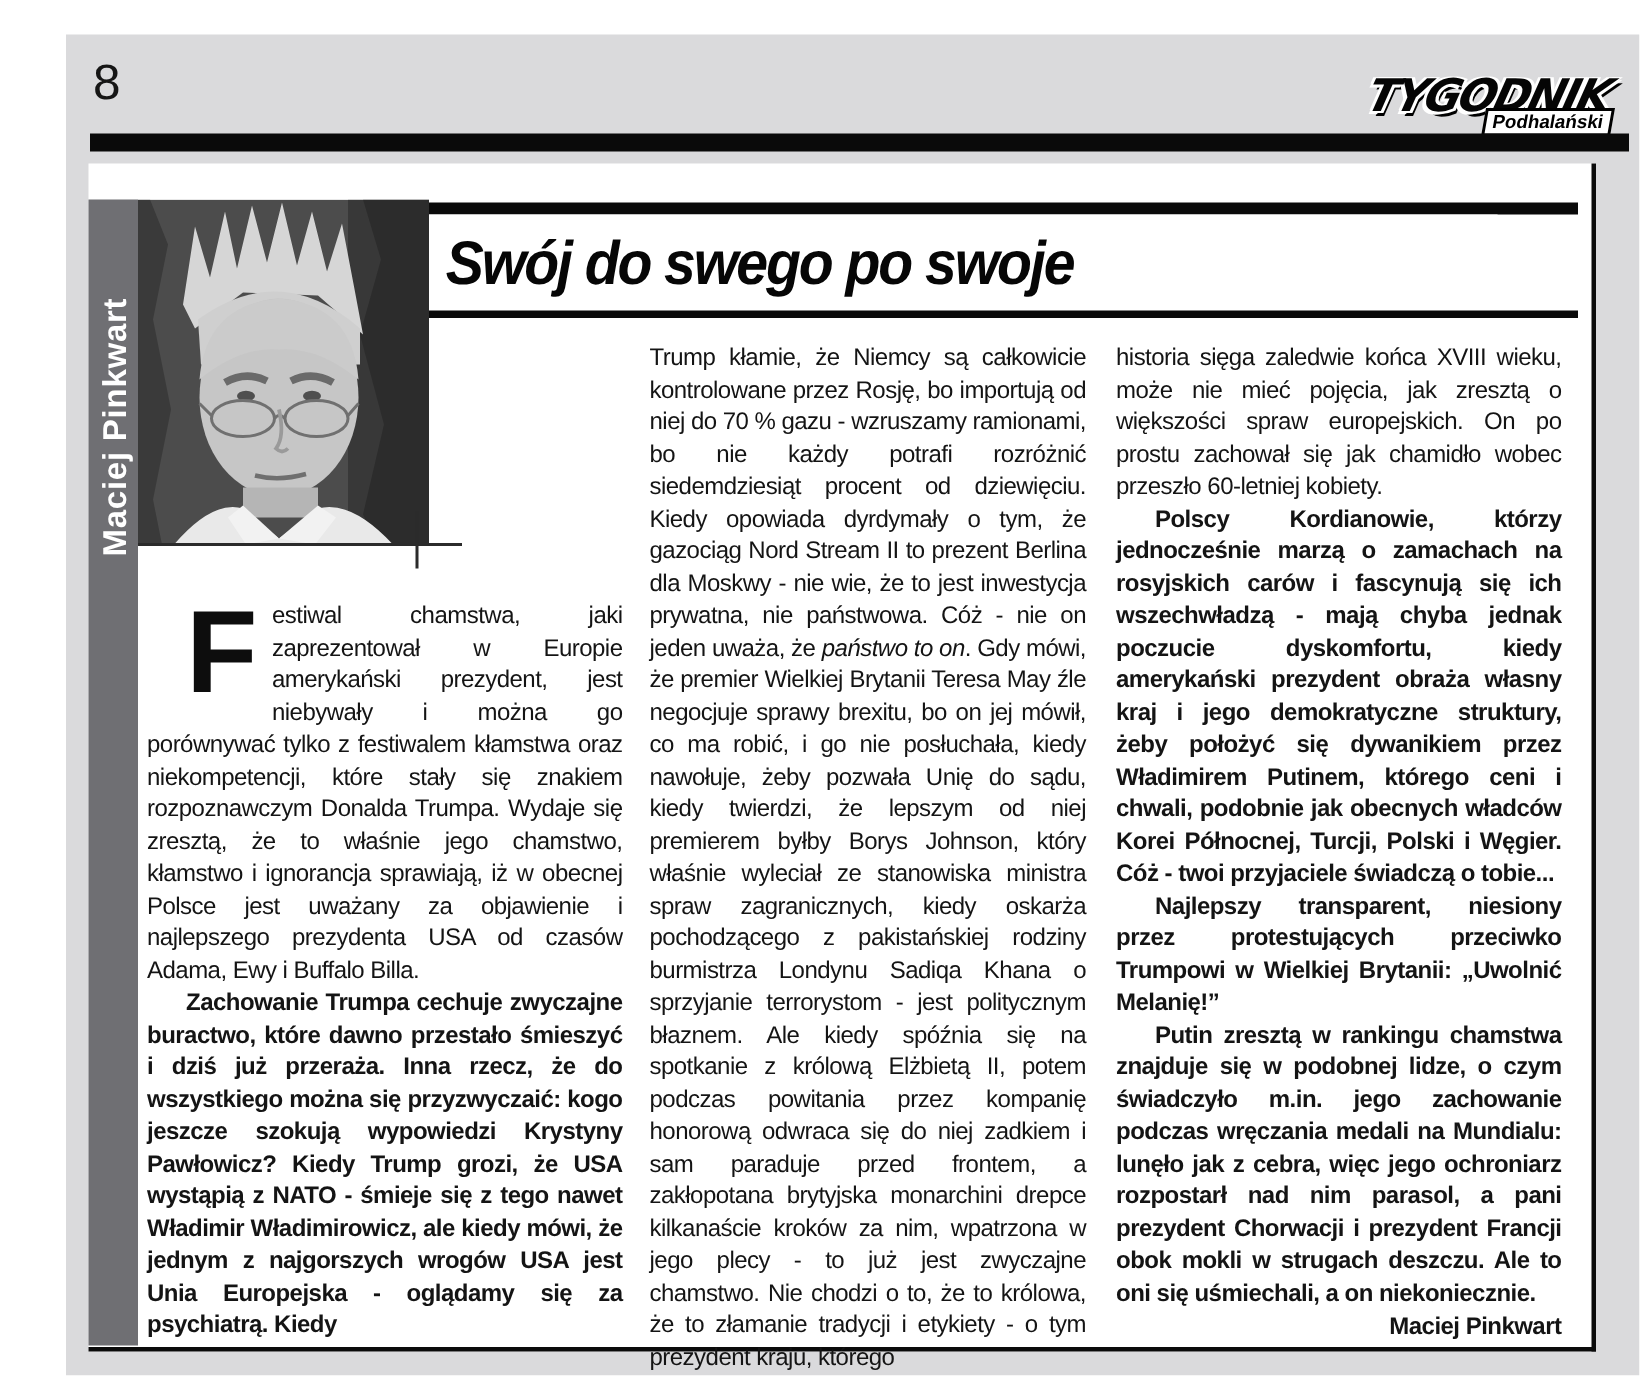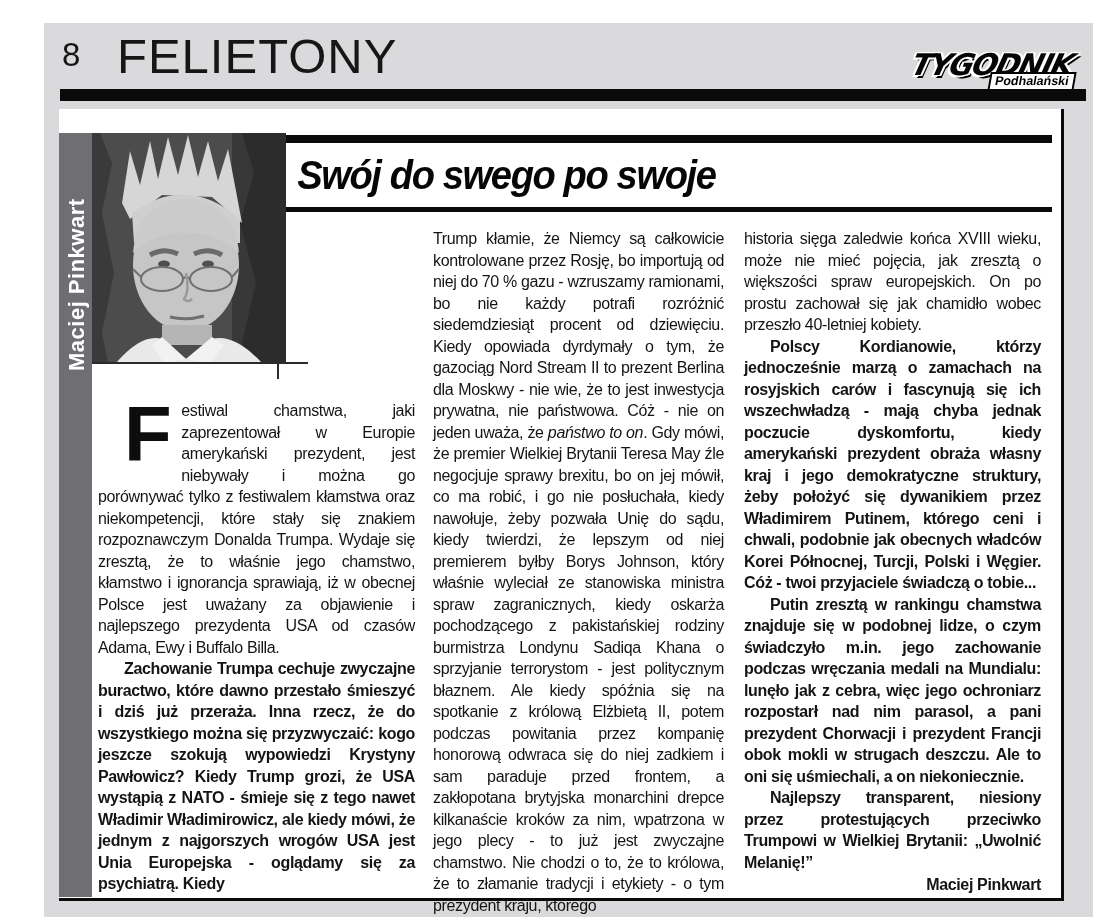--- a/index.html
+++ b/index.html
@@ -56,21 +56,20 @@
     margin:4px 10px 0 26px; color:#0d0d0d;}
   .italic{font-style:italic;}
   .signature{font-weight:bold; text-align:right; margin-top:1px;}
 </style>
 </head>
 <body>
 
 <div class="panel">
 
   <div class="page-num">8</div>
-  <div class="section-title">FELIETONY</div>
 
   <div class="logo">
     <span class="logo-main">TYGODNIK</span>
     <span class="logo-sub">Podhalański</span>
   </div>
 
   <div class="header-rule"></div>
 
   <div class="frame">
 
@@ -120,21 +119,21 @@
     <div class="title-underline"></div>
 
     <div class="col col1">
         <div class="para"><span class="dropcap">F</span><span>estiwal chamstwa, jaki zaprezentował w Europie amerykański prezydent, jest niebywały i można go porównywać tylko z festiwalem kłamstwa oraz niekompetencji, które stały się znakiem rozpoznawczym Donalda Trumpa. Wydaje się zresztą, że to właśnie jego chamstwo, kłamstwo i ignorancja sprawiają, iż w obecnej Polsce jest uważany za objawienie i najlepszego prezydenta USA od czasów Adama, Ewy i Buffalo Billa.</span></div>
         <div class="para indent"><span>Zachowanie Trumpa cechuje zwyczajne buractwo, które dawno przestało śmieszyć i dziś już przeraża. Inna rzecz, że do wszystkiego można się przyzwyczaić: kogo jeszcze szokują wypowiedzi Krystyny Pawłowicz? Kiedy Trump grozi, że USA wystąpią z NATO - śmieje się z tego nawet Władimir Władimirowicz, ale kiedy mówi, że jednym z najgorszych wrogów USA jest Unia Europejska - oglądamy się za psychiatrą. Kiedy</span></div>
       </div>
     <div class="col col2">
         <div class="para"><span>Trump kłamie, że Niemcy są całkowicie kontrolowane przez Rosję, bo importują od niej do 70 % gazu - wzruszamy ramionami, bo nie każdy potrafi rozróżnić siedemdziesiąt procent od dziewięciu. Kiedy opowiada dyrdymały o tym, że gazociąg Nord Stream II to prezent Berlina dla Moskwy - nie wie, że to jest inwestycja prywatna, nie państwowa. Cóż - nie on jeden uważa, że </span><span class="italic">państwo to on</span><span>. Gdy mówi, że premier Wielkiej Brytanii Teresa May źle negocjuje sprawy brexitu, bo on jej mówił, co ma robić, i go nie posłuchała, kiedy nawołuje, żeby pozwała Unię do sądu, kiedy twierdzi, że lepszym od niej premierem byłby Borys Johnson, który właśnie wyleciał ze stanowiska ministra spraw zagranicznych, kiedy oskarża pochodzącego z pakistańskiej rodziny burmistrza Londynu Sadiqa Khana o sprzyjanie terrorystom - jest politycznym błaznem. Ale kiedy spóźnia się na spotkanie z królową Elżbietą II, potem podczas powitania przez kompanię honorową odwraca się do niej zadkiem i sam paraduje przed frontem, a zakłopotana brytyjska monarchini drepce kilkanaście kroków za nim, wpatrzona w jego plecy - to już jest zwyczajne chamstwo. Nie chodzi o to, że to królowa, że to złamanie tradycji i etykiety - o tym prezydent kraju, którego</span></div>
       </div>
     <div class="col col3">
-      <div class="para"><span>historia sięga zaledwie końca XVIII wieku, może nie mieć pojęcia, jak zresztą o większości spraw europejskich. On po prostu zachował się jak chamidło wobec przeszło 40-letniej kobiety.</span></div>
+      <div class="para"><span>historia sięga zaledwie końca XVIII wieku, może nie mieć pojęcia, jak zresztą o większości spraw europejskich. On po prostu zachował się jak chamidło wobec przeszło 60-letniej kobiety.</span></div>
         <div class="para indent"><span>Polscy Kordianowie, którzy jednocześnie marzą o zamachach na rosyjskich carów i fascynują się ich wszechwładzą - mają chyba jednak poczucie dyskomfortu, kiedy amerykański prezydent obraża własny kraj i jego demokratyczne struktury, żeby położyć się dywanikiem przez Władimirem Putinem, którego ceni i chwali, podobnie jak obecnych władców Korei Północnej, Turcji, Polski i Węgier. Cóż - twoi przyjaciele świadczą o tobie...</span></div>
+        <div class="para indent"><span>Najlepszy transparent, niesiony przez protestujących przeciwko Trumpowi w Wielkiej Brytanii: „Uwolnić Melanię!”</span></div>
         <div class="para indent"><span>Putin zresztą w rankingu chamstwa znajduje się w podobnej lidze, o czym świadczyło m.in. jego zachowanie podczas wręczania medali na Mundialu: lunęło jak z cebra, więc jego ochroniarz rozpostarł nad nim parasol, a pani prezydent Chorwacji i prezydent Francji obok mokli w strugach deszczu. Ale to oni się uśmiechali, a on niekoniecznie.</span></div>
-        <div class="para indent"><span>Najlepszy transparent, niesiony przez protestujących przeciwko Trumpowi w Wielkiej Brytanii: „Uwolnić Melanię!”</span></div>
         <div class="signature">Maciej Pinkwart</div>
     </div>
 
   </div>
 </div>
 
 </body></html>

